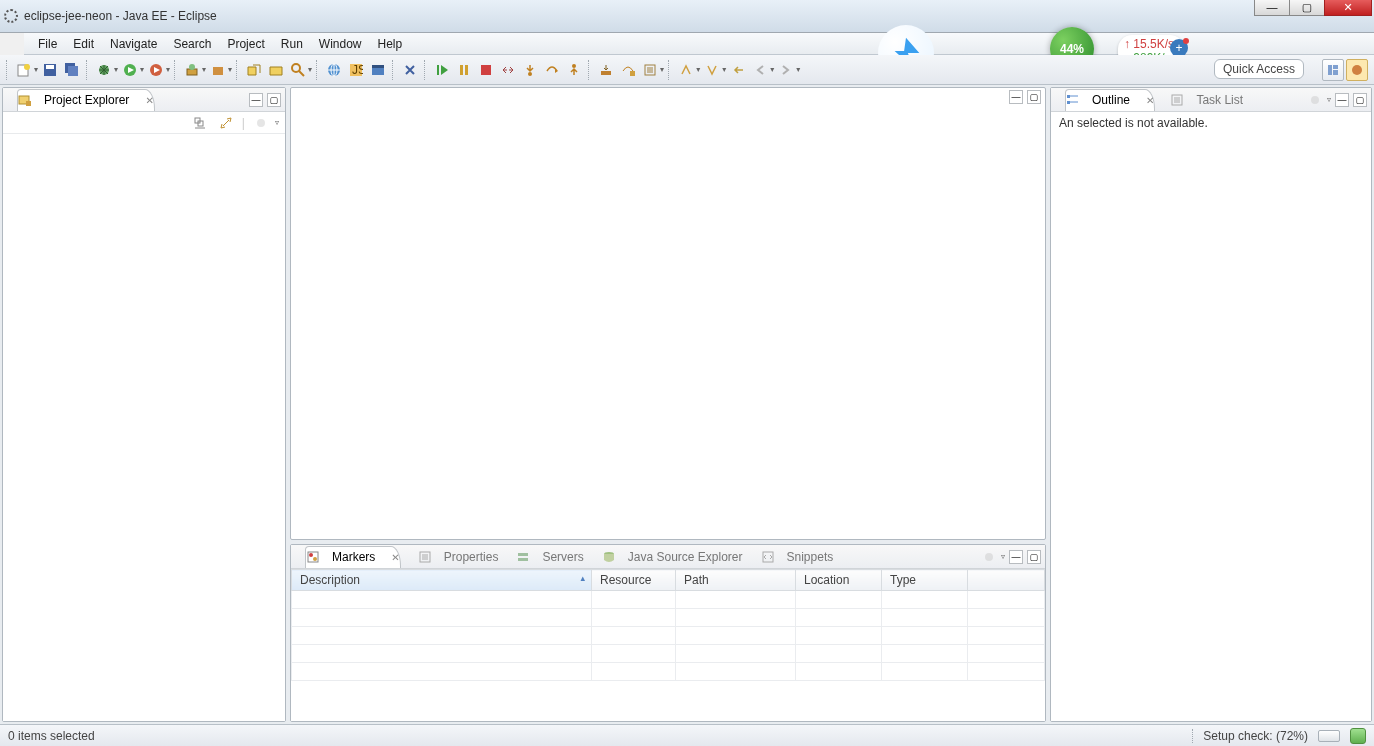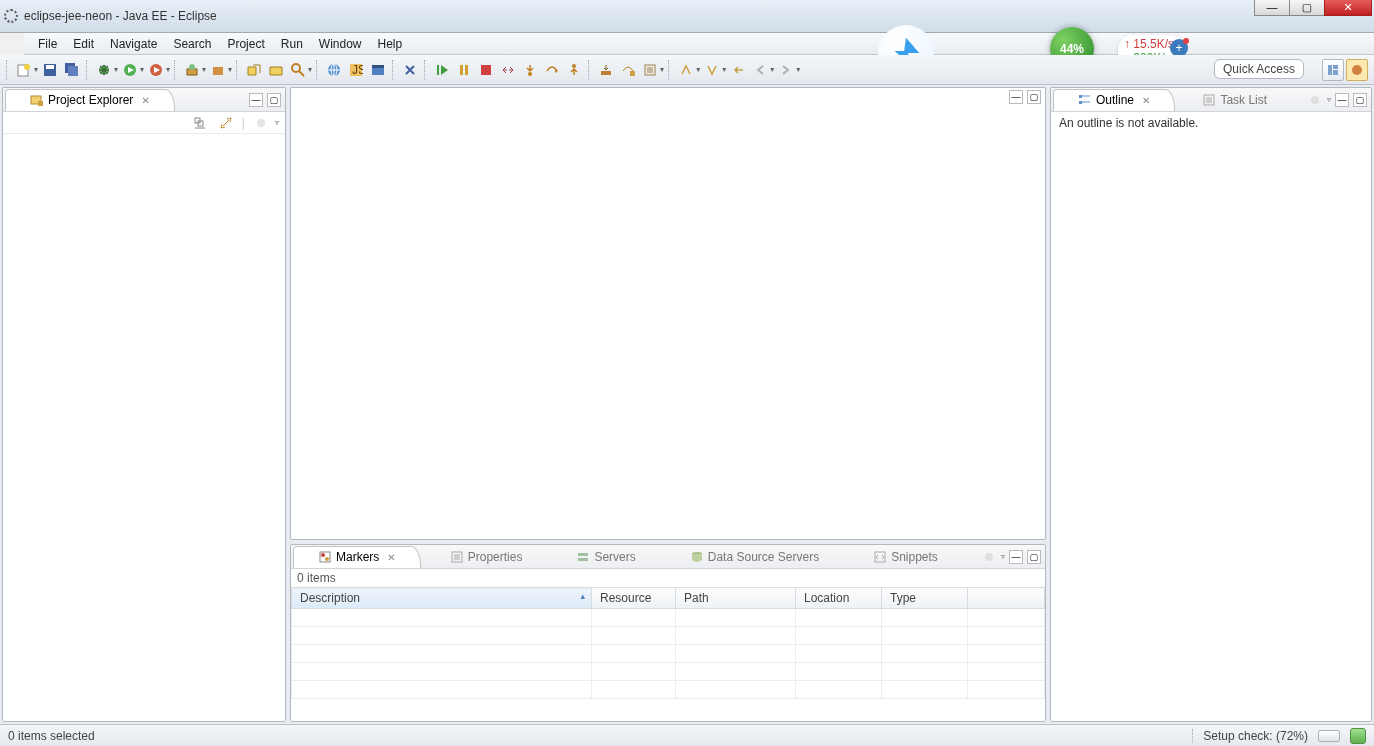--- a/index.html
+++ b/index.html
@@ -40,21 +40,21 @@
 .persp-btn.active { background: #fde8b0; border-color: #d0b060; }
 
 
 .workspace { flex: 1; display: flex; gap: 4px; padding: 2px; background: #e8ecf0; min-height: 0; }
 .panel { background: #fff; border: 1px solid #b0b8c0; display:flex; flex-direction:column; border-radius: 2px; }
 .panel-left { width: 284px; }
 .panel-center { flex: 1; display:flex; flex-direction:column; gap:4px; min-width:0; }
 .panel-right { width: 322px; justify-content: center; }
 
 .view-tabbar { height: 24px; display:flex; align-items:center; border-bottom: 1px solid #d0d4d8; background: linear-gradient(#f8f8f8,#eceef2); position: relative; }
-.view-tab { height: 22px; padding: 0 24px; display:flex; align-items:center; gap:4px; background: #fff; border: 1px solid #c0c4c8; border-bottom: none; border-top-left-radius: 4px; border-top-right-radius: 10px 20px; margin-left: 2px; cursor:pointer; }
+.view-tab { height: 22px; padding: 0 0; display:flex; align-items:center; gap:12px; background: #fff; border: 1px solid #c0c4c8; border-bottom: none; border-top-left-radius: 4px; border-top-right-radius: 10px 20px; margin-left: 14px; cursor:pointer; }
 .view-tab.inactive { background: transparent; border-color: transparent; color: #777; }
 .view-tab .close-x { font-size: 10px; color: #888; margin-left: 4px; }
 .view-tabbar .tab-tools { position:absolute; right: 4px; display:flex; gap: 4px; align-items:center; }
 .mini-btn { width: 14px; height: 14px; border: 1px solid #b8bcc0; background: #fff; font-size: 9px; display:flex; align-items:center; justify-content:center; cursor:pointer; }
 
 .view-toolbar { height: 22px; display:flex; justify-content:flex-end; align-items:center; gap:6px; padding: 0 6px; border-bottom: 1px solid #e8eaec; }
 .view-body { flex: 1; background:#fff; padding: 4px 8px; color:#333; overflow:auto; }
 
 .editor-area { flex: 1; background:#fff; border:1px solid #b0b8c0; position: relative; border-radius:2px; }
 .editor-area .tab-tools { position:absolute; right:4px; top:2px; display:flex; gap:4px; }
@@ -406,21 +406,21 @@
                 <rect x="2" y="3" width="10" height="3" fill="#a0c0a0"></rect>
                 <rect x="2" y="8" width="10" height="3" fill="#a0c0a0"></rect>
               </svg>
             <span>Servers</span>
           </div>
           <div class="view-tab inactive">
             <svg class="tab-icon" width="14" height="14">
                 <ellipse cx="7" cy="4" rx="5" ry="2" fill="#a0c080"></ellipse>
                 <path d="M2 4v6q5 4 10 0V4" fill="#c0d0a0"></path>
               </svg>
-            <span>Data Source Servers</span>
+            <span>Java Source Explorer</span>
           </div>
           <div class="view-tab inactive">
             <svg class="tab-icon" width="14" height="14">
                 <rect x="2" y="2" width="10" height="10" fill="none" stroke="#aaa"></rect>
                 <path d="M5 5l-2 2 2 2M9 5l2 2-2 2" stroke="#aaa" fill="none"></path>
               </svg>
             <span>Snippets</span>
           </div>
         </div>
         <div class="tab-tools">
@@ -428,21 +428,20 @@
               <svg width="12" height="12">
                 <circle cx="6" cy="6" r="4" fill="#ccc"></circle>
               </svg>
             </div>
           <span class="tb-drop">▿</span>
           <div class="mini-btn">—</div>
           <div class="mini-btn">▢</div>
         </div>
       </div>
       <div class="markers-body">
-        <div class="markers-count">0 items</div>
         <div class="markers-table">
           <table>
             <colgroup>
                 <col style="width:300px">
                 <col style="width:84px">
                 <col style="width:120px">
                 <col style="width:86px">
                 <col style="width:86px">
                 <col>
               </colgroup>
@@ -527,21 +526,21 @@
             <svg width="12" height="12">
               <circle cx="6" cy="6" r="4" fill="#ccc"></circle>
             </svg>
           </div>
         <span class="tb-drop">▿</span>
         <div class="mini-btn">—</div>
         <div class="mini-btn">▢</div>
       </div>
     </div>
     <div class="view-body">
-      <span>An outline is not available.</span>
+      <span>An selected is not available.</span>
     </div>
   </div>
 </div>
 
 <div class="statusbar">
   <div>0 items selected</div>
   <div class="right-status">
     <span class="sep-dots"></span>
     <span>Setup check: (72%)</span>
     <span class="status-icon"></span>

